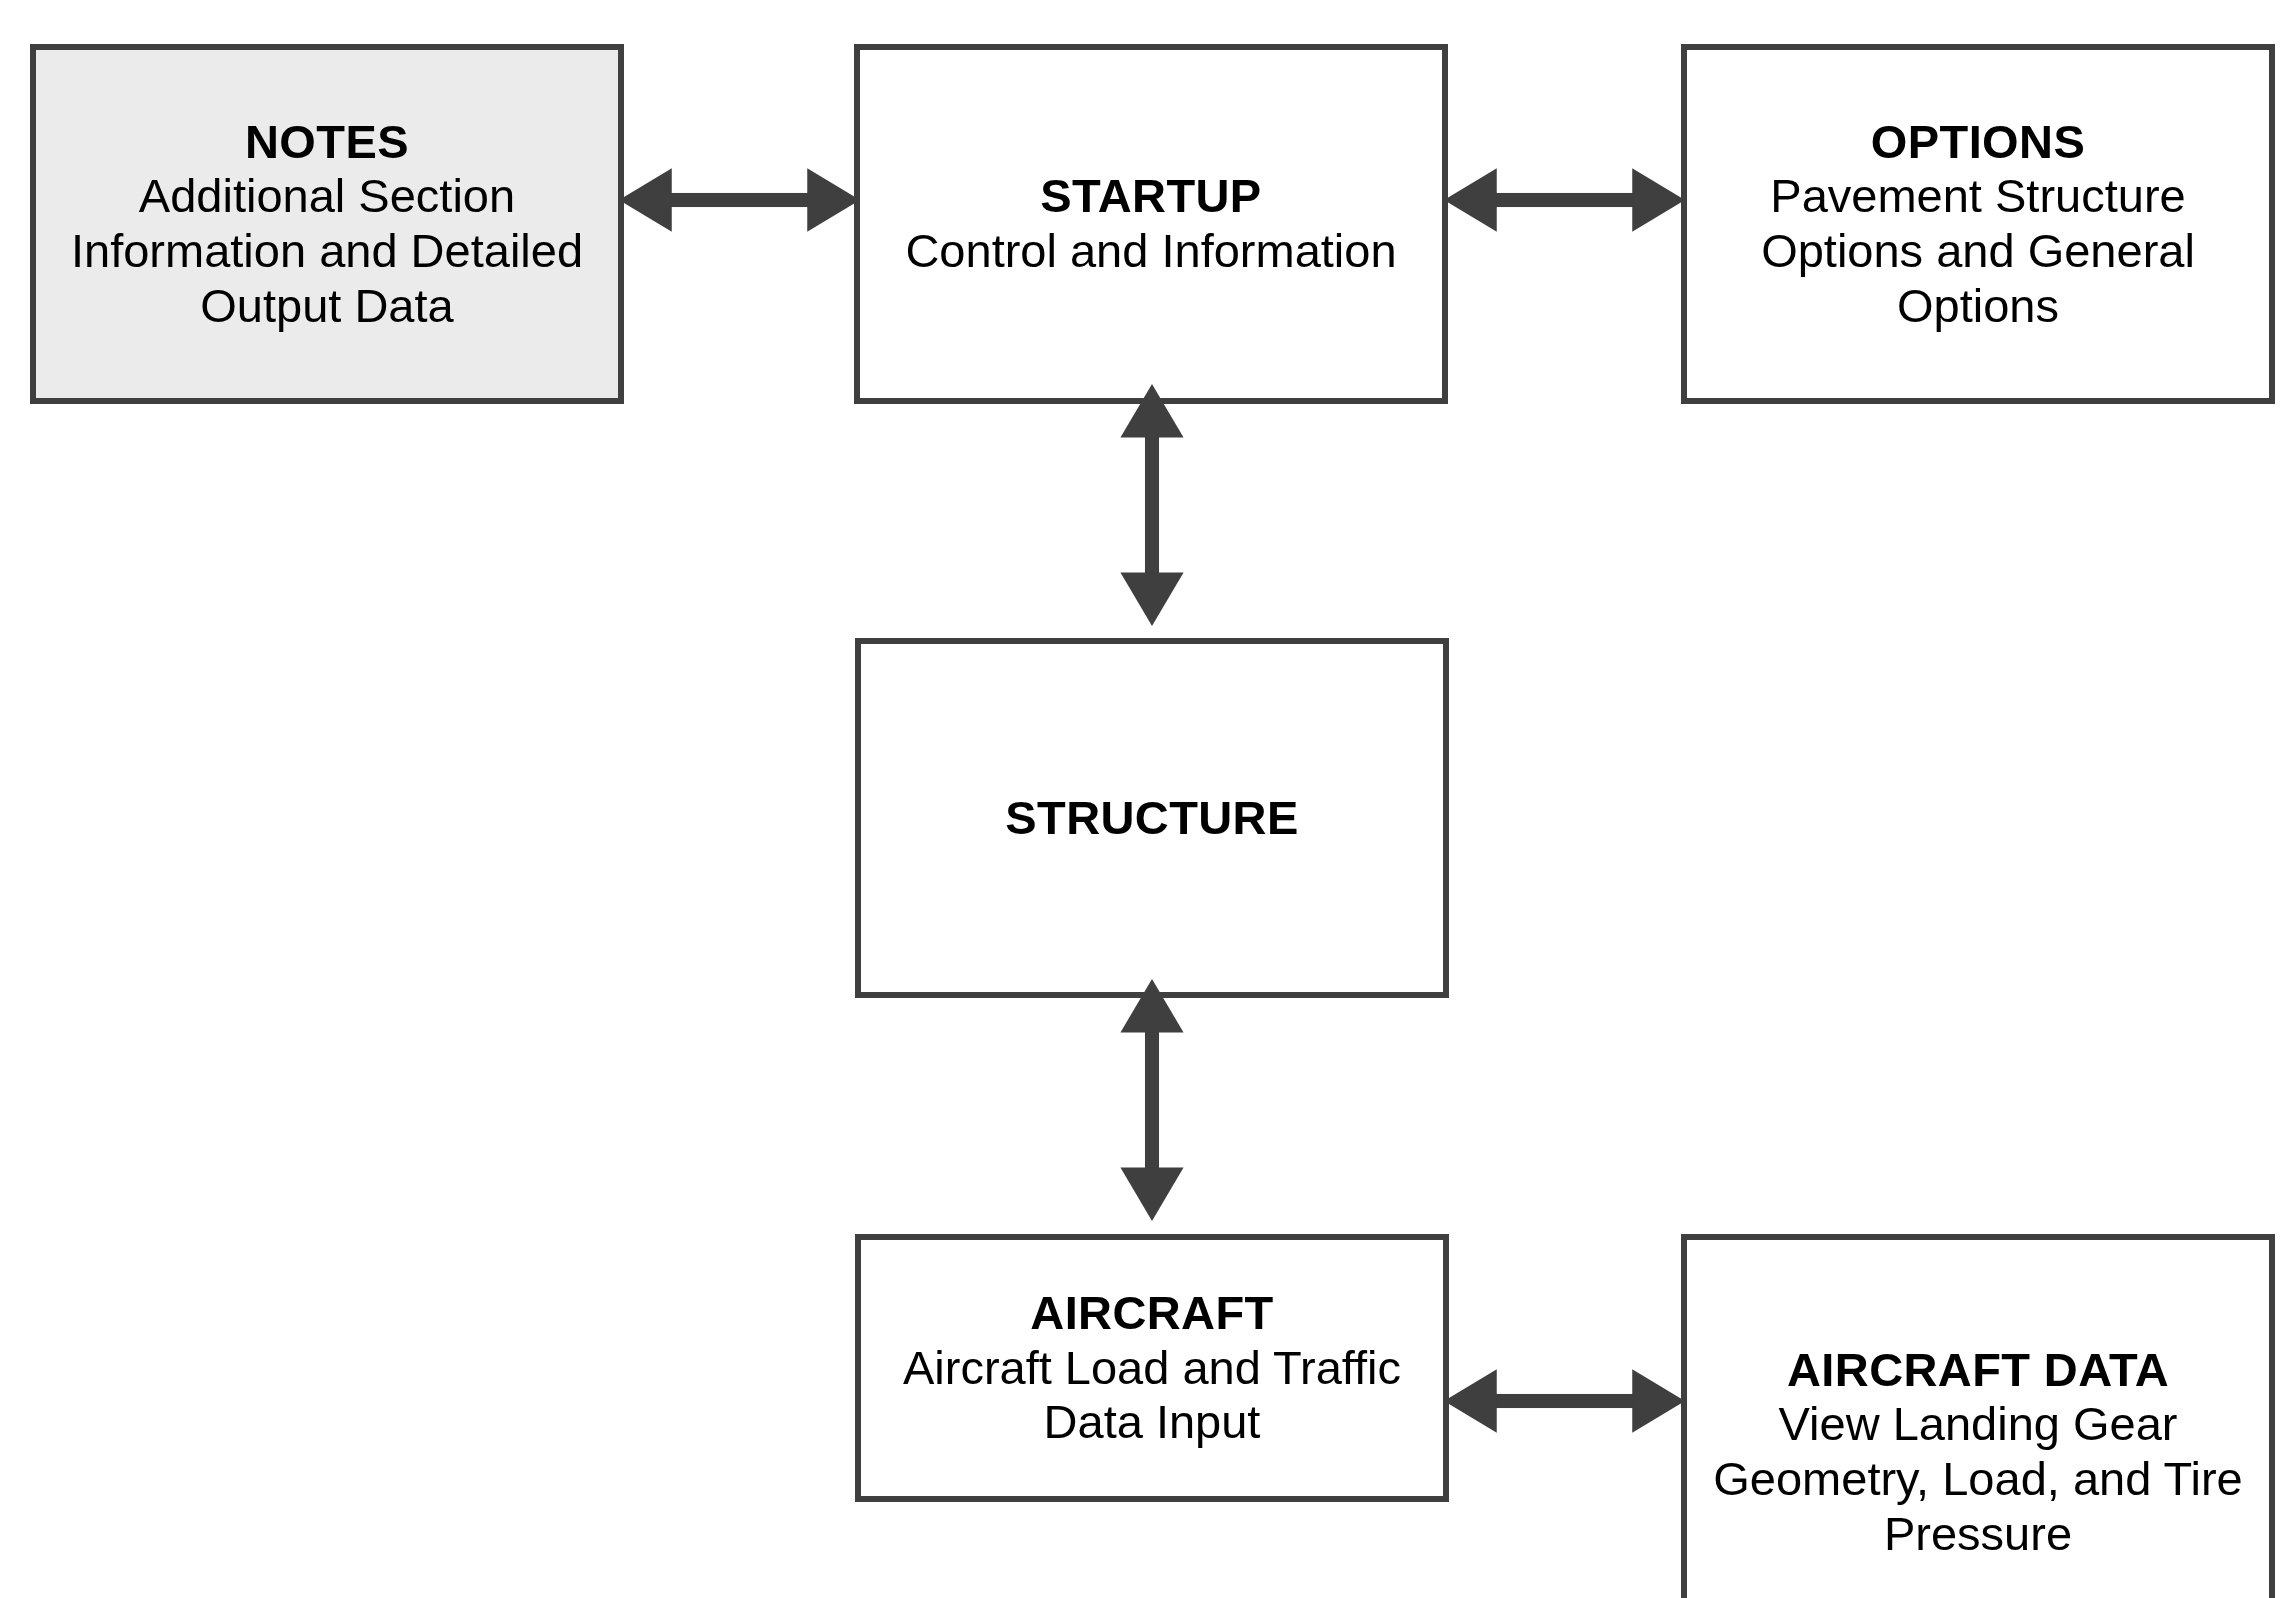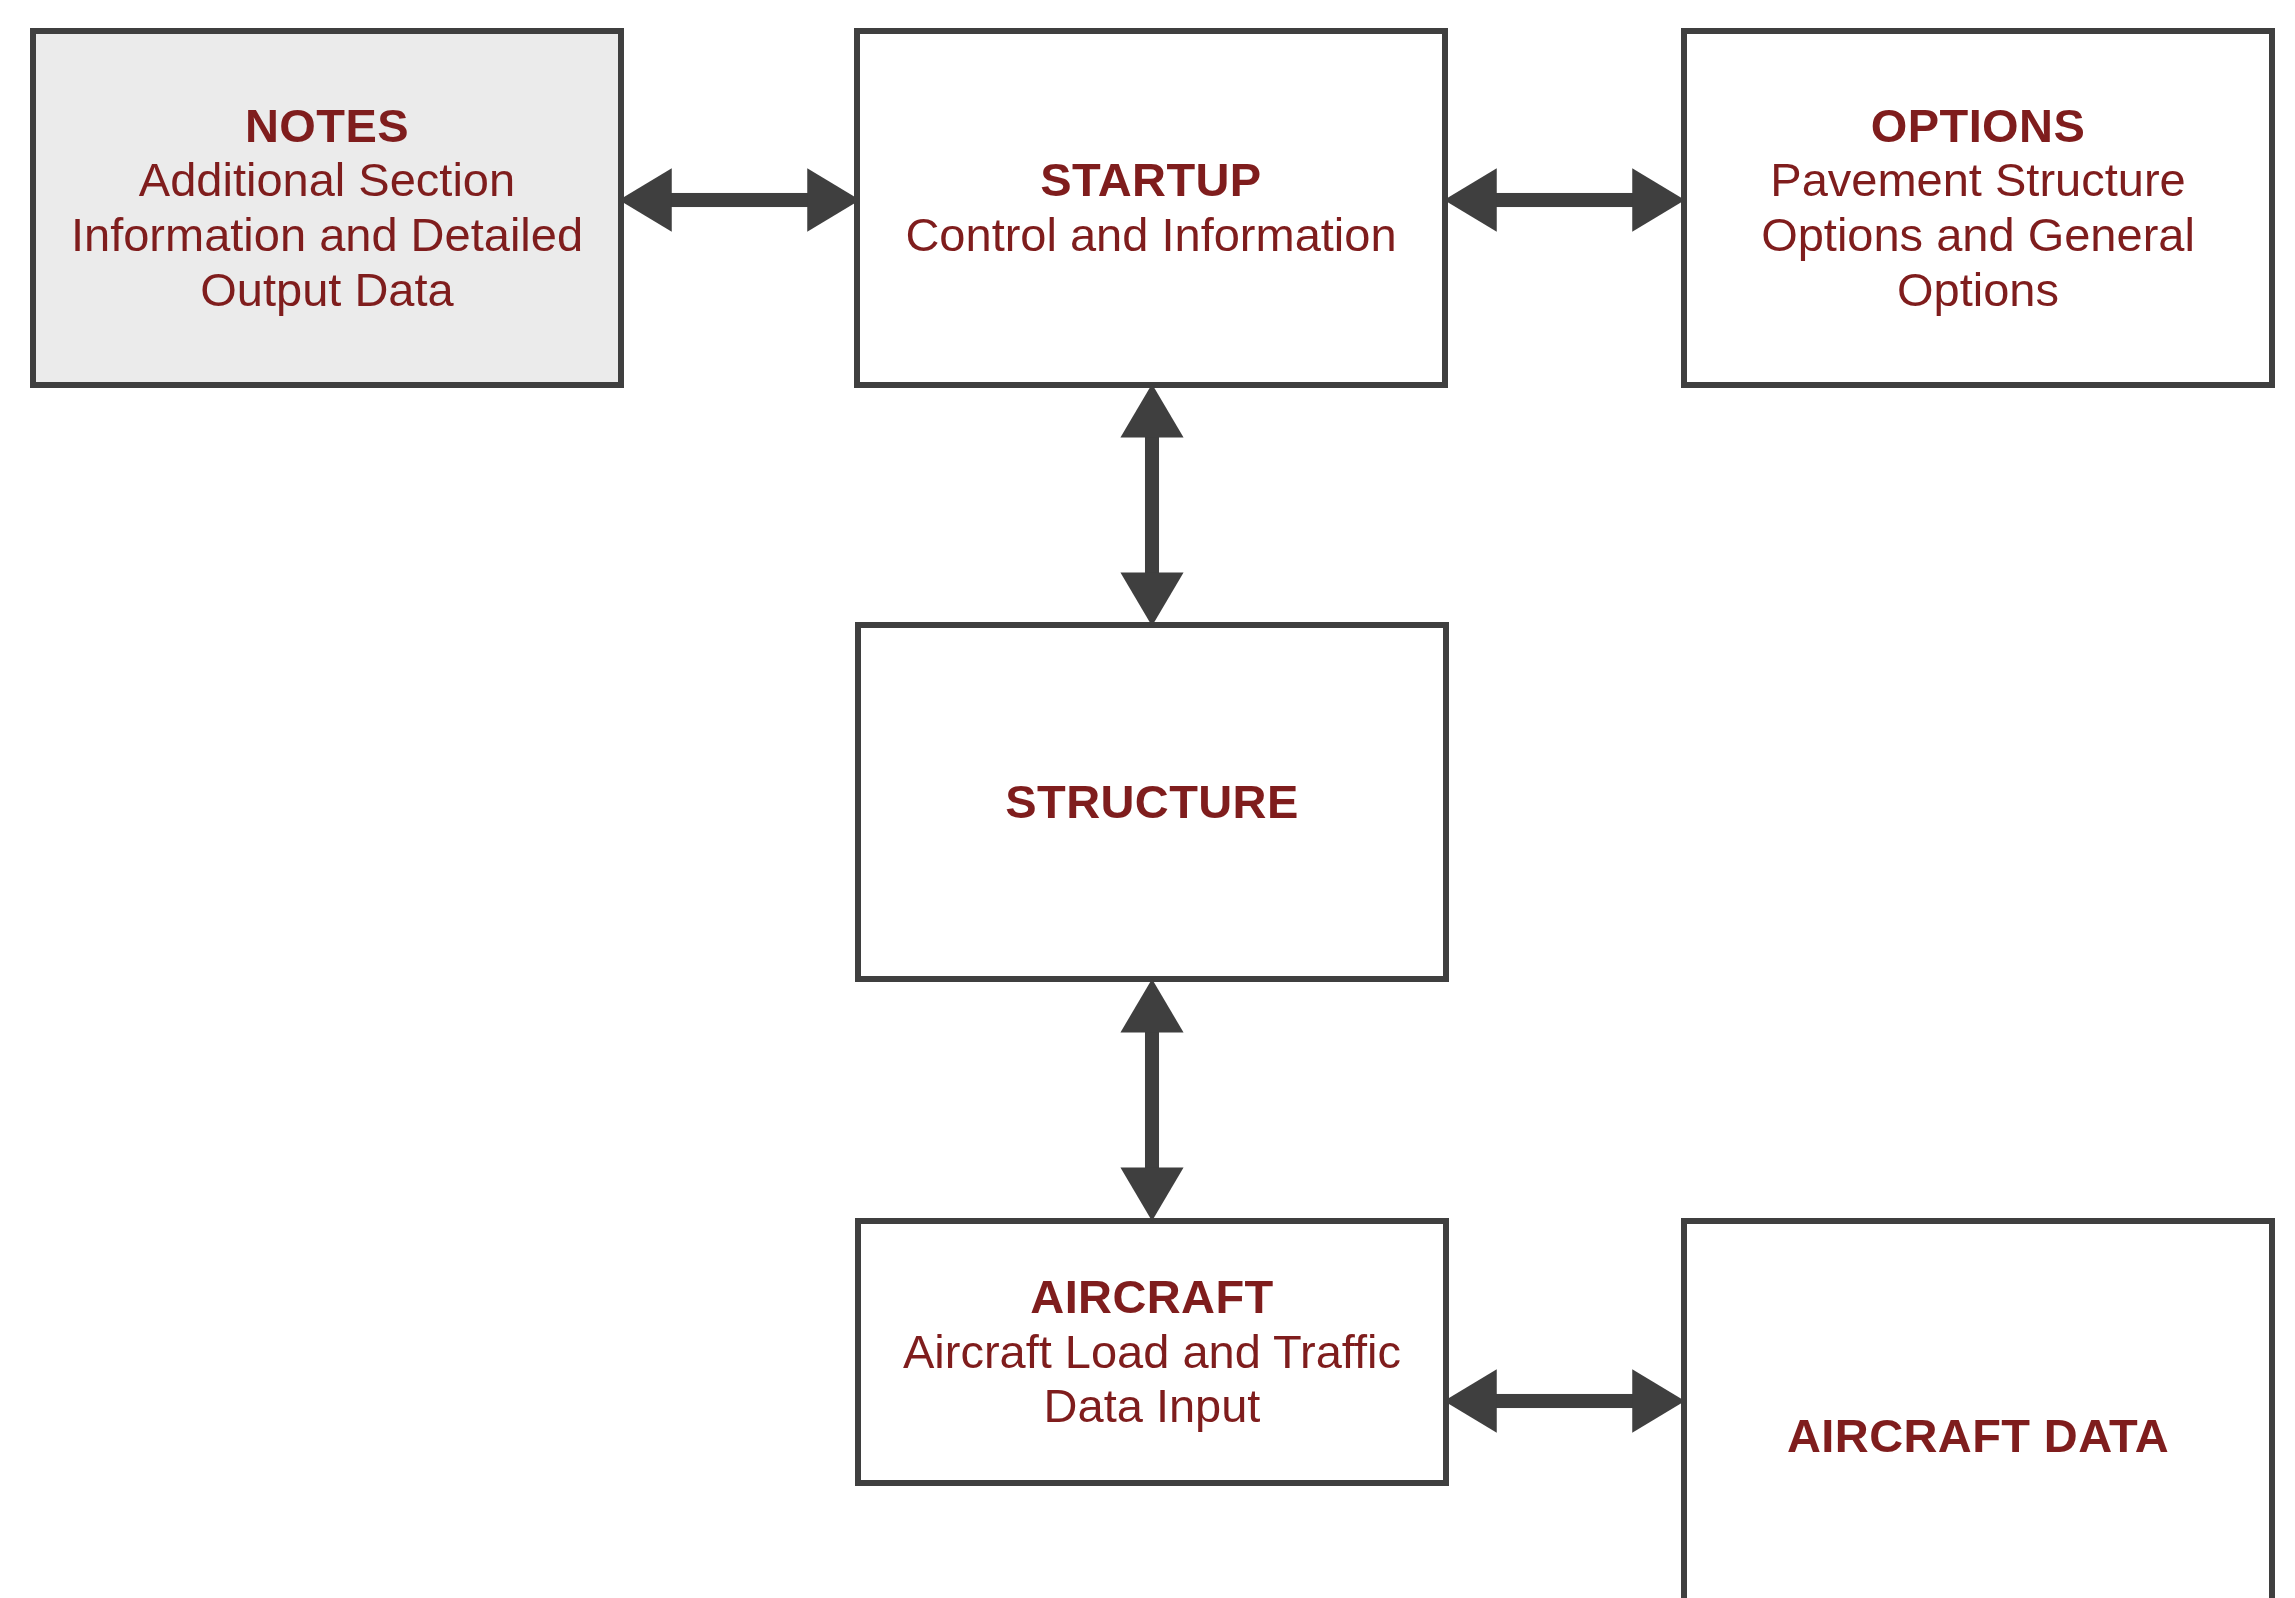--- a/index.html
+++ b/index.html
@@ -20,22 +20,23 @@
   .node {
     position: absolute;
     box-sizing: border-box;
     border: 6.1px solid #3f3f3f;
     background: #ffffff;
     display: flex;
     flex-direction: column;
     align-items: center;
     justify-content: center;
     text-align: center;
-    color: #7f1d1d;
+    color: #000000;
     padding: 0 8.8px;
+    margin-top: 16px;
   }
   .node.shaded {
     background: #ebebeb;
   }
   .node .title {
     font-weight: bold;
     font-size: 47px;
     line-height: 1.16;
     letter-spacing: 0.4px;
     white-space: nowrap;
@@ -106,20 +107,21 @@
   <div class="node" id="node-aircraft">
     <div class="block">
       <div class="title">AIRCRAFT</div>
       <div class="desc">Aircraft Load and Traffic Data Input</div>
     </div>
   </div>
 
   <div class="node" id="node-aircraftdata">
     <div class="block">
       <div class="title">AIRCRAFT DATA</div>
+      <div class="desc">View Landing Gear Geometry, Load, and Tire Pressure</div>
     </div>
   </div>
 
   <div class="arrow" style="left:619px; top:156px; width:241px; height:88px;">
     <svg width="241" height="88" viewBox="0 0 274 100">
       <rect x="57" y="42" width="160" height="16" fill="#3f3f3f"></rect>
       <polygon points="0,50 60,14 60,86" fill="#3f3f3f"></polygon>
       <polygon points="274,50 214,14 214,86" fill="#3f3f3f"></polygon>
     </svg>
   </div>

